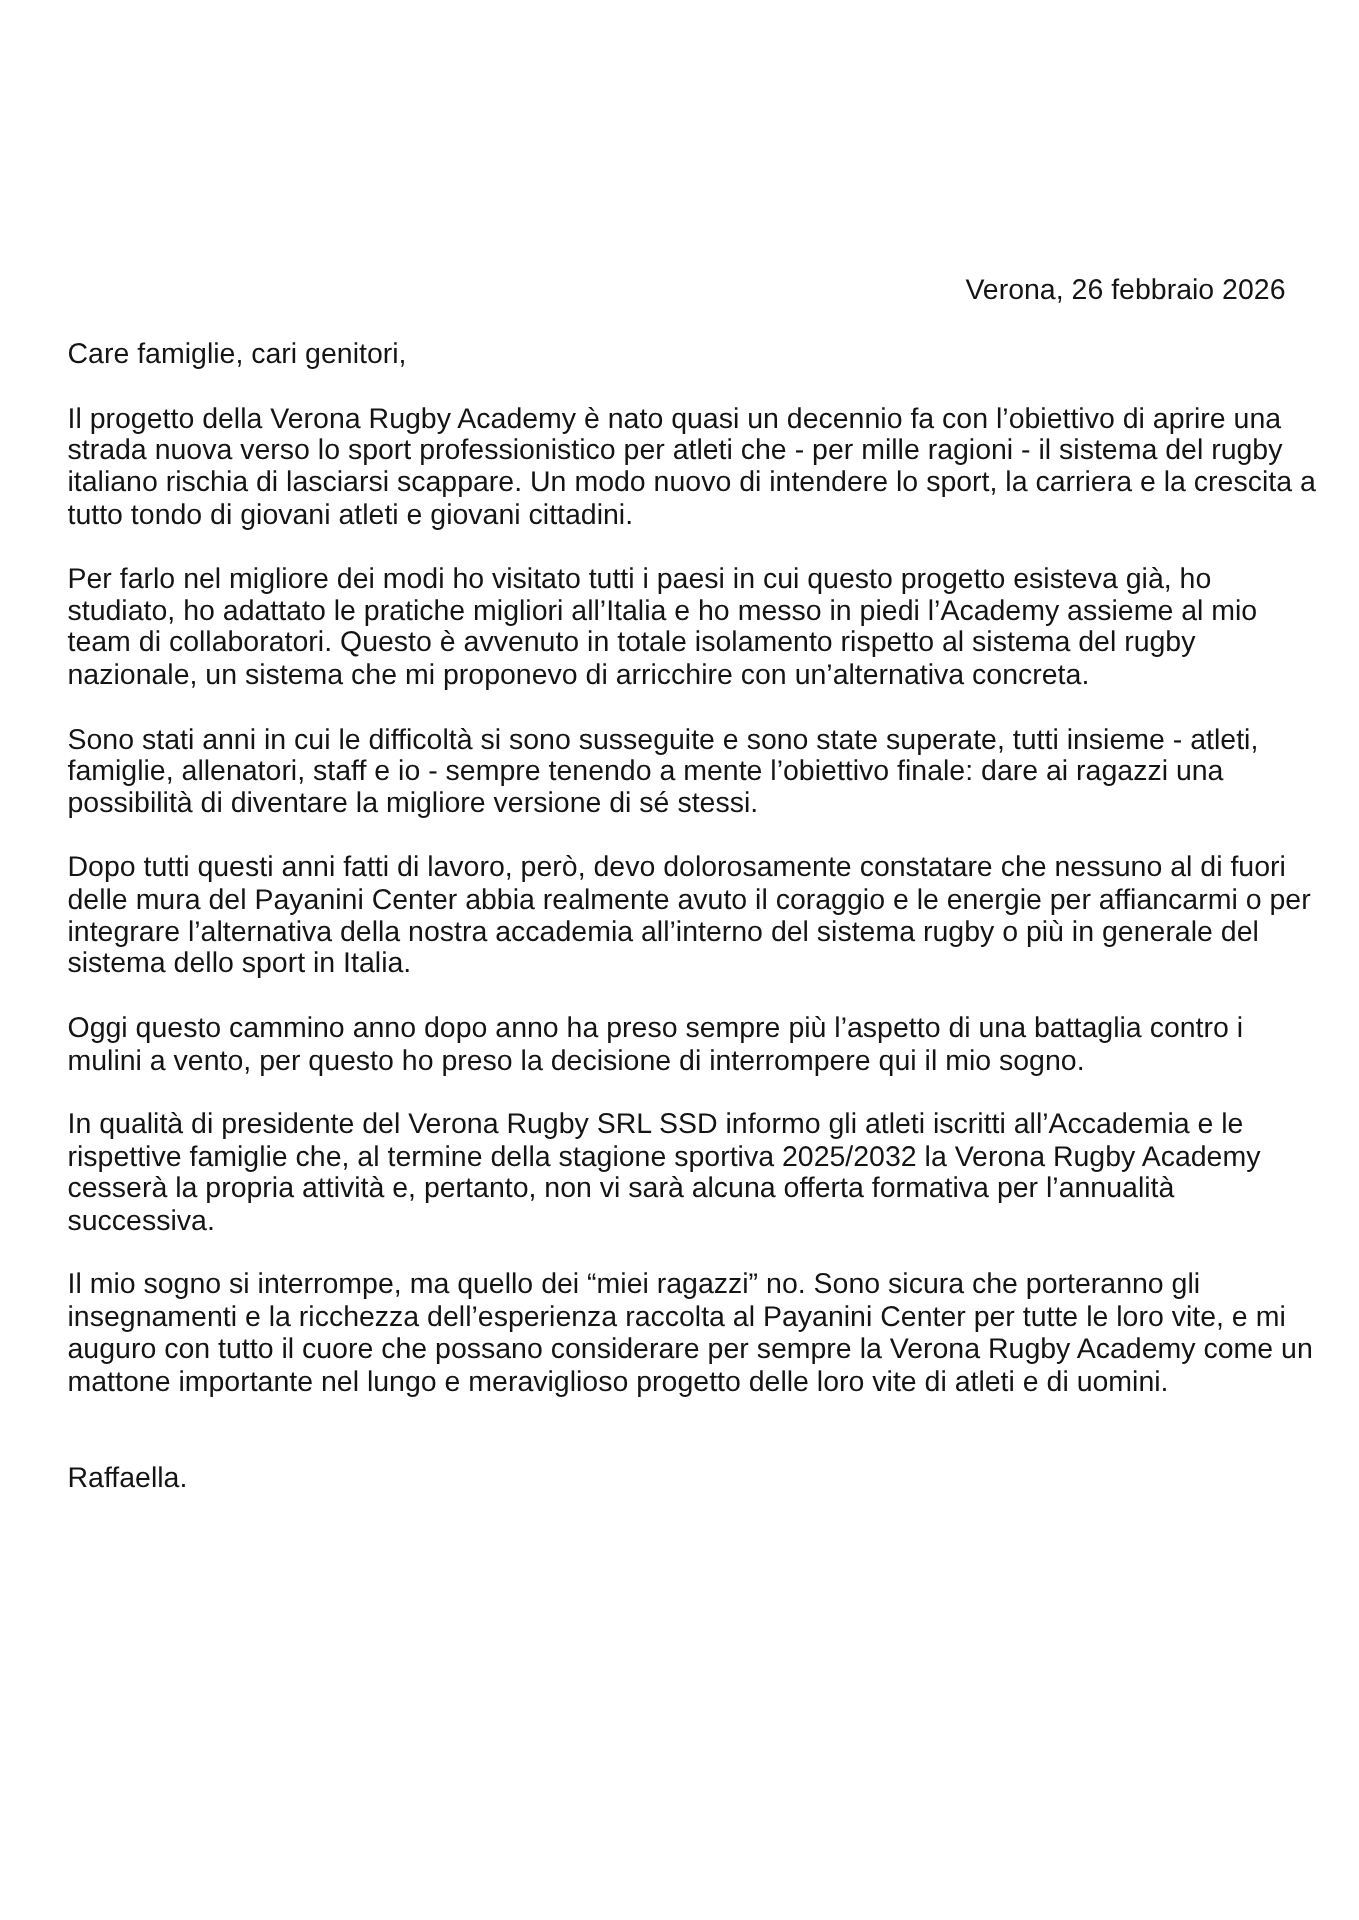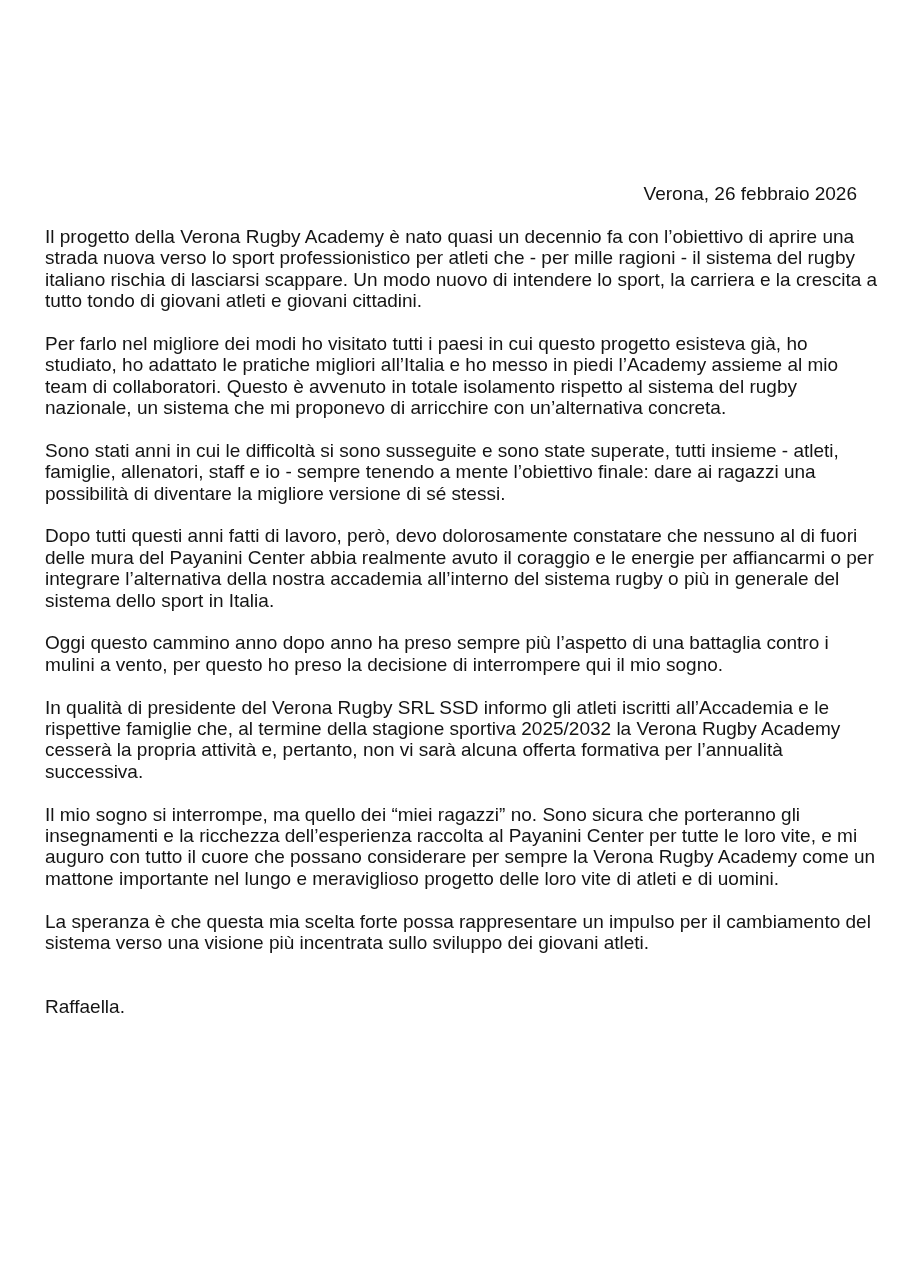--- a/index.html
+++ b/index.html
@@ -66,20 +66,21 @@
   <svg class="watermark" viewBox="330 20 250 170" aria-hidden="true">
     <use href="#vr-logo"></use>
   </svg>
 
   <svg class="logo" viewBox="330 20 250 170">
     <use href="#vr-logo"></use>
   </svg>
 
   <div class="letter-body">
     <div class="dateline">Verona, 26 febbraio 2026</div>
+    <p class="salutation">Care famiglie, cari genitori,</p>
     <p class="paragraph">Il progetto della Verona Rugby Academy è nato quasi un decennio fa con l’obiettivo di aprire una
 strada nuova verso lo sport professionistico per atleti che - per mille ragioni - il sistema del rugby
 italiano rischia di lasciarsi scappare. Un modo nuovo di intendere lo sport, la carriera e la crescita a
 tutto tondo di giovani atleti e giovani cittadini.</p>
     <p class="paragraph">Per farlo nel migliore dei modi ho visitato tutti i paesi in cui questo progetto esisteva già, ho
 studiato, ho adattato le pratiche migliori all’Italia e ho messo in piedi l’Academy assieme al mio
 team di collaboratori. Questo è avvenuto in totale isolamento rispetto al sistema del rugby
 nazionale, un sistema che mi proponevo di arricchire con un’alternativa concreta.</p>
     <p class="paragraph">Sono stati anni in cui le difficoltà si sono susseguite e sono state superate, tutti insieme - atleti,
 famiglie, allenatori, staff e io - sempre tenendo a mente l’obiettivo finale: dare ai ragazzi una
@@ -91,22 +92,20 @@
     <p class="paragraph">Oggi questo cammino anno dopo anno ha preso sempre più l’aspetto di una battaglia contro i
 mulini a vento, per questo ho preso la decisione di interrompere qui il mio sogno.</p>
     <p class="paragraph">In qualità di presidente del Verona Rugby SRL SSD informo gli atleti iscritti all’Accademia e le
 rispettive famiglie che, al termine della stagione sportiva 2025/2032 la Verona Rugby Academy
 cesserà la propria attività e, pertanto, non vi sarà alcuna offerta formativa per l’annualità
 successiva.</p>
     <p class="paragraph">Il mio sogno si interrompe, ma quello dei “miei ragazzi” no. Sono sicura che porteranno gli
 insegnamenti e la ricchezza dell’esperienza raccolta al Payanini Center per tutte le loro vite, e mi
 auguro con tutto il cuore che possano considerare per sempre la Verona Rugby Academy come un
 mattone importante nel lungo e meraviglioso progetto delle loro vite di atleti e di uomini.</p>
-    <p class="paragraph">La speranza è che questa mia scelta forte possa rappresentare un impulso per il cambiamento del
-sistema verso una visione più incentrata sullo sviluppo dei giovani atleti.</p>
     <p class="signoff-name">Raffaella.</p>
   </div>
 
   <svg class="signature" viewBox="0 0 258 95">
 
     <path d="M10,58 C15,40 27,30 30,40 C32,48 24,54 18,56"></path>
     <path d="M62,18 L14,86"></path>
     <path d="M70,22 L28,80"></path>
     <path d="M56,58 C50,30 60,18 64,30 C67,40 60,52 54,58"></path>
     <path d="M70,56 C64,28 74,16 78,28 C81,38 74,50 68,56"></path>

